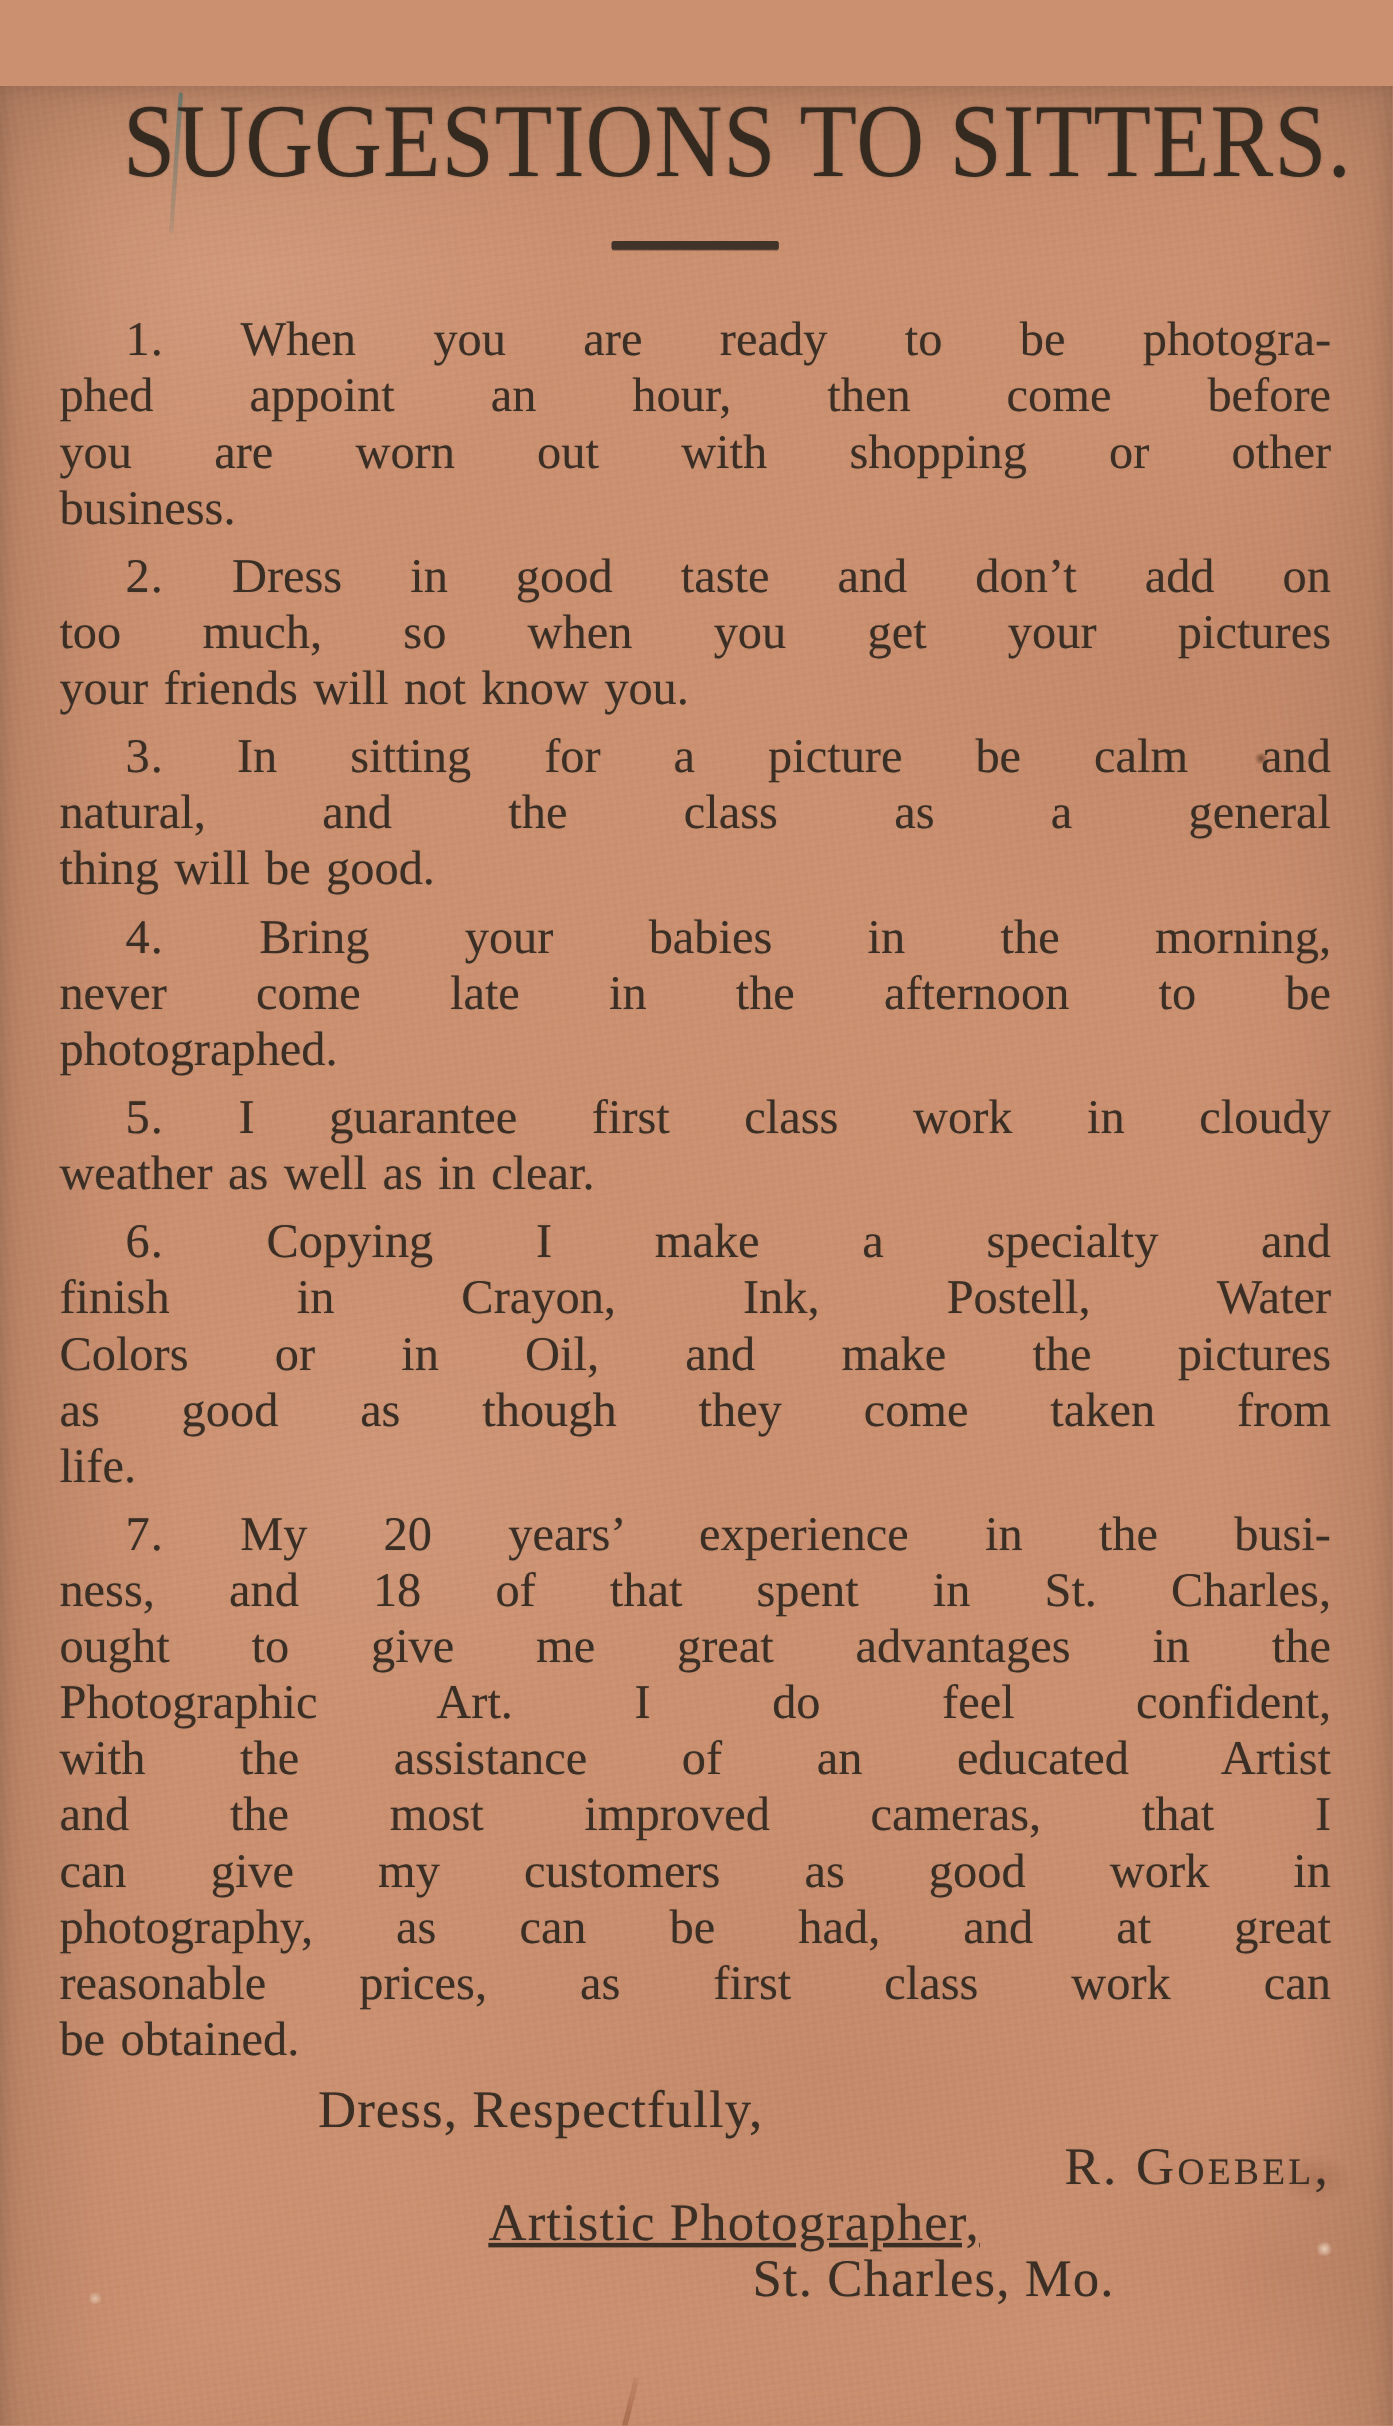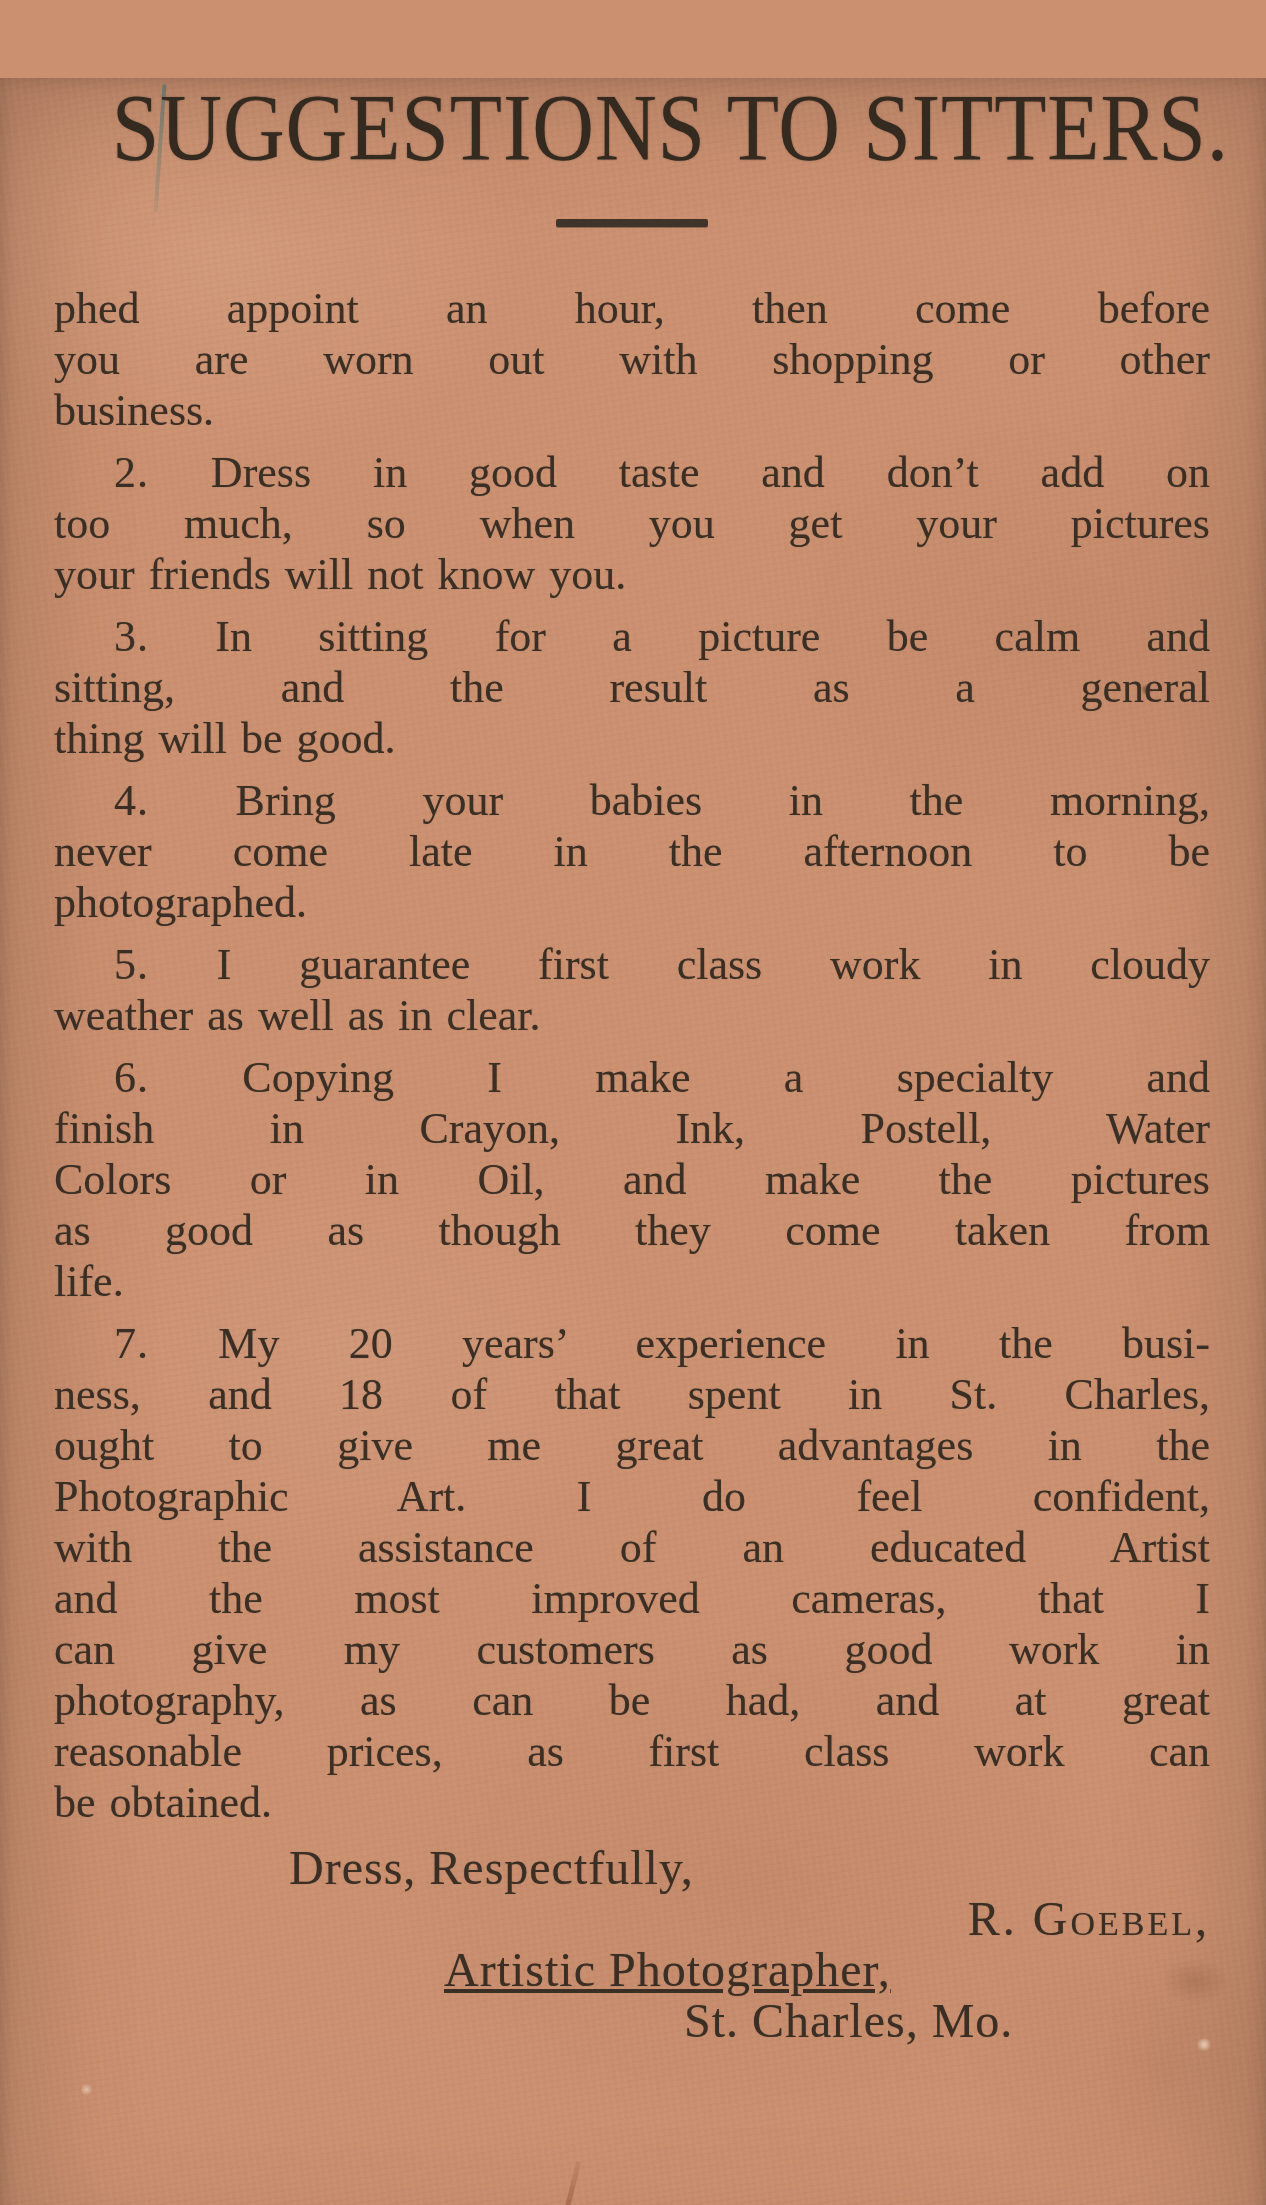--- a/index.html
+++ b/index.html
@@ -155,32 +155,33 @@
   <div class="fleck-light-2"></div>
   <div class="scratch"></div>
 
   <div class="content">
     <h1 class="doc-title">SUGGESTIONS TO SITTERS.</h1>
 
     <div class="title-rule"></div>
 
     <div class="suggestions">
         <div class="item">
+          <div class="line first"><span class="num">1.</span> When you are ready to be photogra-</div>
           <div class="line">phed appoint an hour, then come before</div>
           <div class="line">you are worn out with shopping or other</div>
           <div class="line last">business.</div>
         </div>
         <div class="item">
           <div class="line first"><span class="num">2.</span> Dress in good taste and don’t add on</div>
           <div class="line">too much, so when you get your pictures</div>
           <div class="line last">your friends will not know you.</div>
         </div>
         <div class="item">
           <div class="line first"><span class="num">3.</span> In sitting for a picture be calm and</div>
-          <div class="line">sitting, and the result as a general</div>
+          <div class="line">natural, and the class as a general</div>
           <div class="line last">thing will be good.</div>
         </div>
         <div class="item">
           <div class="line first"><span class="num">4.</span> Bring your babies in the morning,</div>
           <div class="line">never come late in the afternoon to be</div>
           <div class="line last">photographed.</div>
         </div>
         <div class="item">
           <div class="line first"><span class="num">5.</span> I guarantee first class work in cloudy</div>
           <div class="line last">weather as well as in clear.</div>

